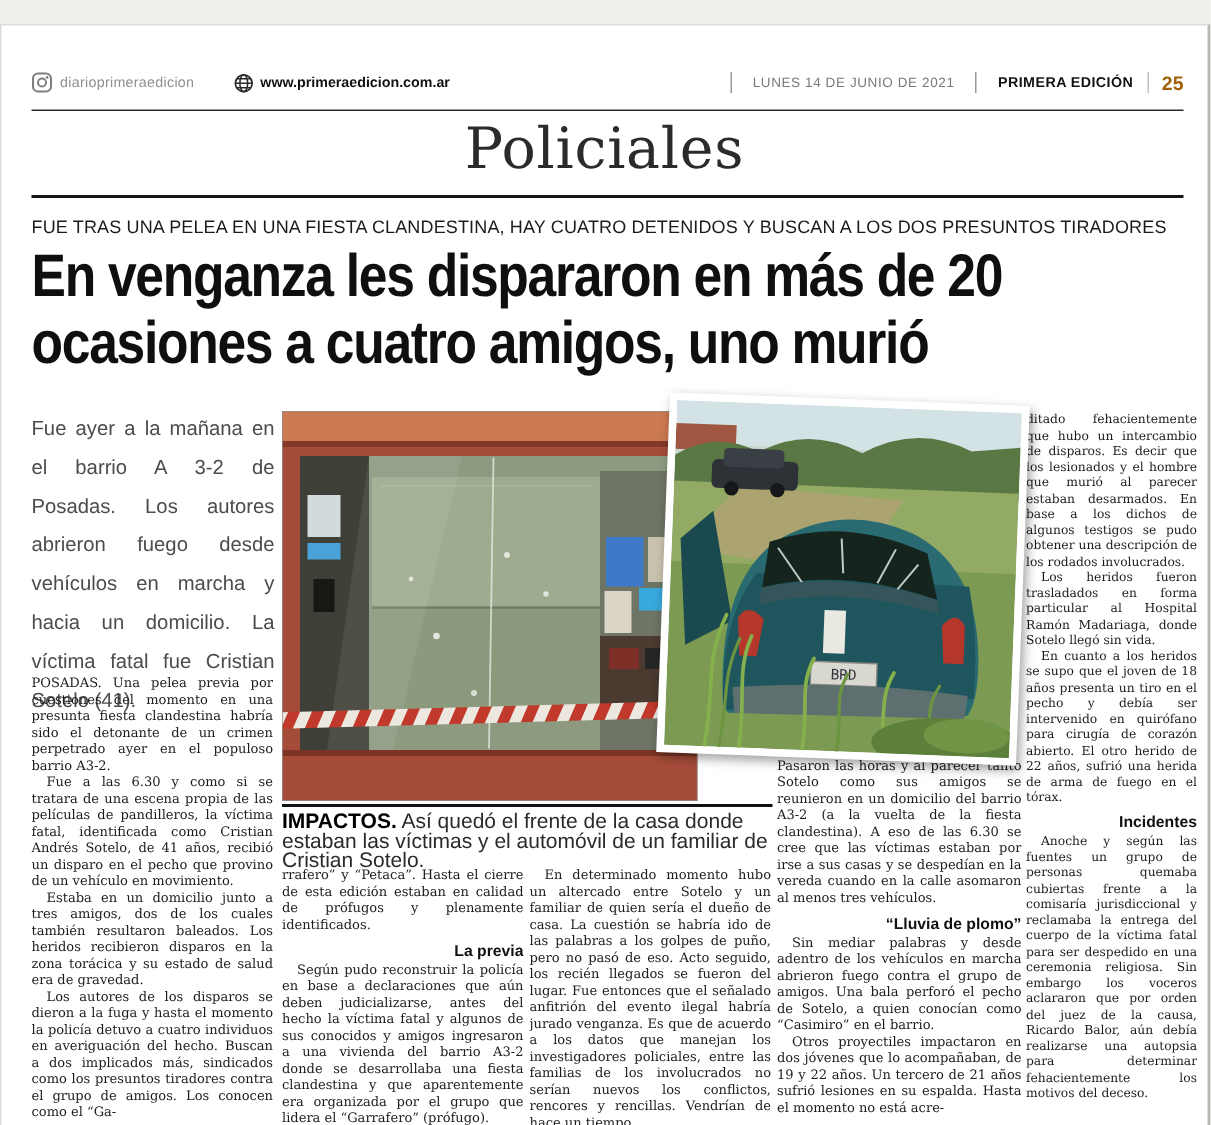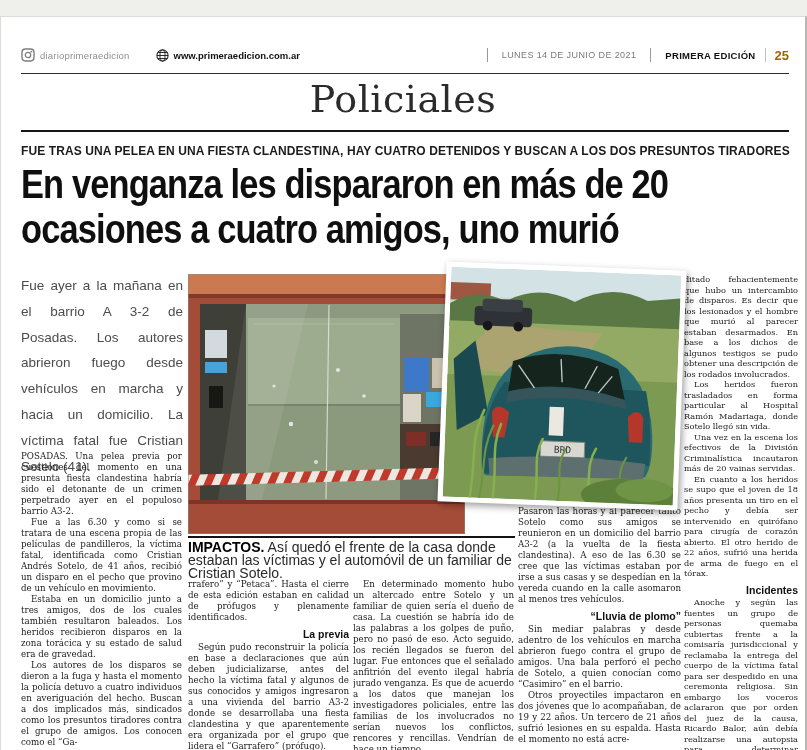--- a/index.html
+++ b/index.html
@@ -21,21 +21,21 @@
   .mh-date { font-size:9px; color:#7a7a7a; letter-spacing:.4px; }
   .mh-edition { font-size:9.5px; color:#111; font-weight:bold; letter-spacing:.3px; }
   .mh-page { font-size:13px; color:#a16207; font-weight:bold; }
   .icon-svg { display:block; }
 
   .rule-1 { left:20px; right:16px; top:56px; height:1px; background:#2c2c2c; }
   .section-title { left:0; right:0; top:60px; text-align:center;
                    font-family:"DejaVu Serif",serif; font-size:38px; color:#2b2b2b; letter-spacing:.5px; }
   .rule-2 { left:20px; right:16px; top:113px; height:2px; background:#161616; }
 
-  .kicker { left:20px; top:127px; width:770px; font-size:12px; font-weight:bold; color:#1b1b1b; letter-spacing:.1px; }
+  .kicker { left:20px; top:127px; width:770px; font-size:12px; font-weight:normal; color:#1b1b1b; letter-spacing:.1px; }
   .headline { left:20px; top:145px; width:775px; color:#0f0f0f; }
   .hl-line { display:inline-block; white-space:nowrap; font-weight:bold; font-size:40px; line-height:45px;
              letter-spacing:-1px; transform:scaleX(.86); transform-origin:0 50%; }
 
   .lead { left:20px; top:256px; width:162px; font-size:13.5px; line-height:25.8px;
           color:#4c4c4c; text-align:justify; }
 
   .bodycol { font-family:"DejaVu Serif",serif; font-size:8.7px; line-height:11px;
              color:#1c1c1c; text-align:justify; overflow:hidden; }
   .bodycol p.ind { text-indent:10px; }
@@ -219,20 +219,19 @@
   <div class="abs bodycol col4">
     <p>Pasaron las horas y al parecer tanto Sotelo como sus amigos se reunieron en un domicilio del barrio A3-2 (a la vuelta de la fiesta clandestina). A eso de las 6.30 se cree que las víctimas estaban por irse a sus casas y se despedían en la vereda cuando en la calle asomaron al menos tres vehículos.</p>
     <h3 class="subhead">“Lluvia de plomo”</h3>
     <p class="ind">Sin mediar palabras y desde adentro de los vehículos en marcha abrieron fuego contra el grupo de amigos. Una bala perforó el pecho de Sotelo, a quien conocían como “Casimiro” en el barrio.</p>
     <p class="ind">Otros proyectiles impactaron en dos jóvenes que lo acompañaban, de 19 y 22 años. Un tercero de 21 años sufrió lesiones en su espalda. Hasta el momento no está acre-</p>
   </div>
 
   <div class="abs bodycol col5">
     <p>ditado fehacientemente que hubo un intercambio de disparos. Es decir que los lesionados y el hombre que murió al parecer estaban desarmados. En base a los dichos de algunos testigos se pudo obtener una descripción de los rodados involucrados.</p>
     <p class="ind">Los heridos fueron trasladados en forma particular al Hospital Ramón Madariaga, donde Sotelo llegó sin vida.</p>
-    <p class="ind">Una vez en la escena los efectivos de la División Criminalística incautaron más de 20 vainas servidas.</p>
     <p class="ind">En cuanto a los heridos se supo que el joven de 18 años presenta un tiro en el pecho y debía ser intervenido en quirófano para cirugía de corazón abierto. El otro herido de 22 años, sufrió una herida de arma de fuego en el tórax.</p>
     <h3 class="subhead">Incidentes</h3>
     <p class="ind">Anoche y según las fuentes un grupo de personas quemaba cubiertas frente a la comisaría jurisdiccional y reclamaba la entrega del cuerpo de la víctima fatal para ser despedido en una ceremonia religiosa. Sin embargo los voceros aclararon que por orden del juez de la causa, Ricardo Balor, aún debía realizarse una autopsia para determinar fehacientemente los motivos del deceso.</p>
 
   </div>
 
 </div>
 
 </body></html>

